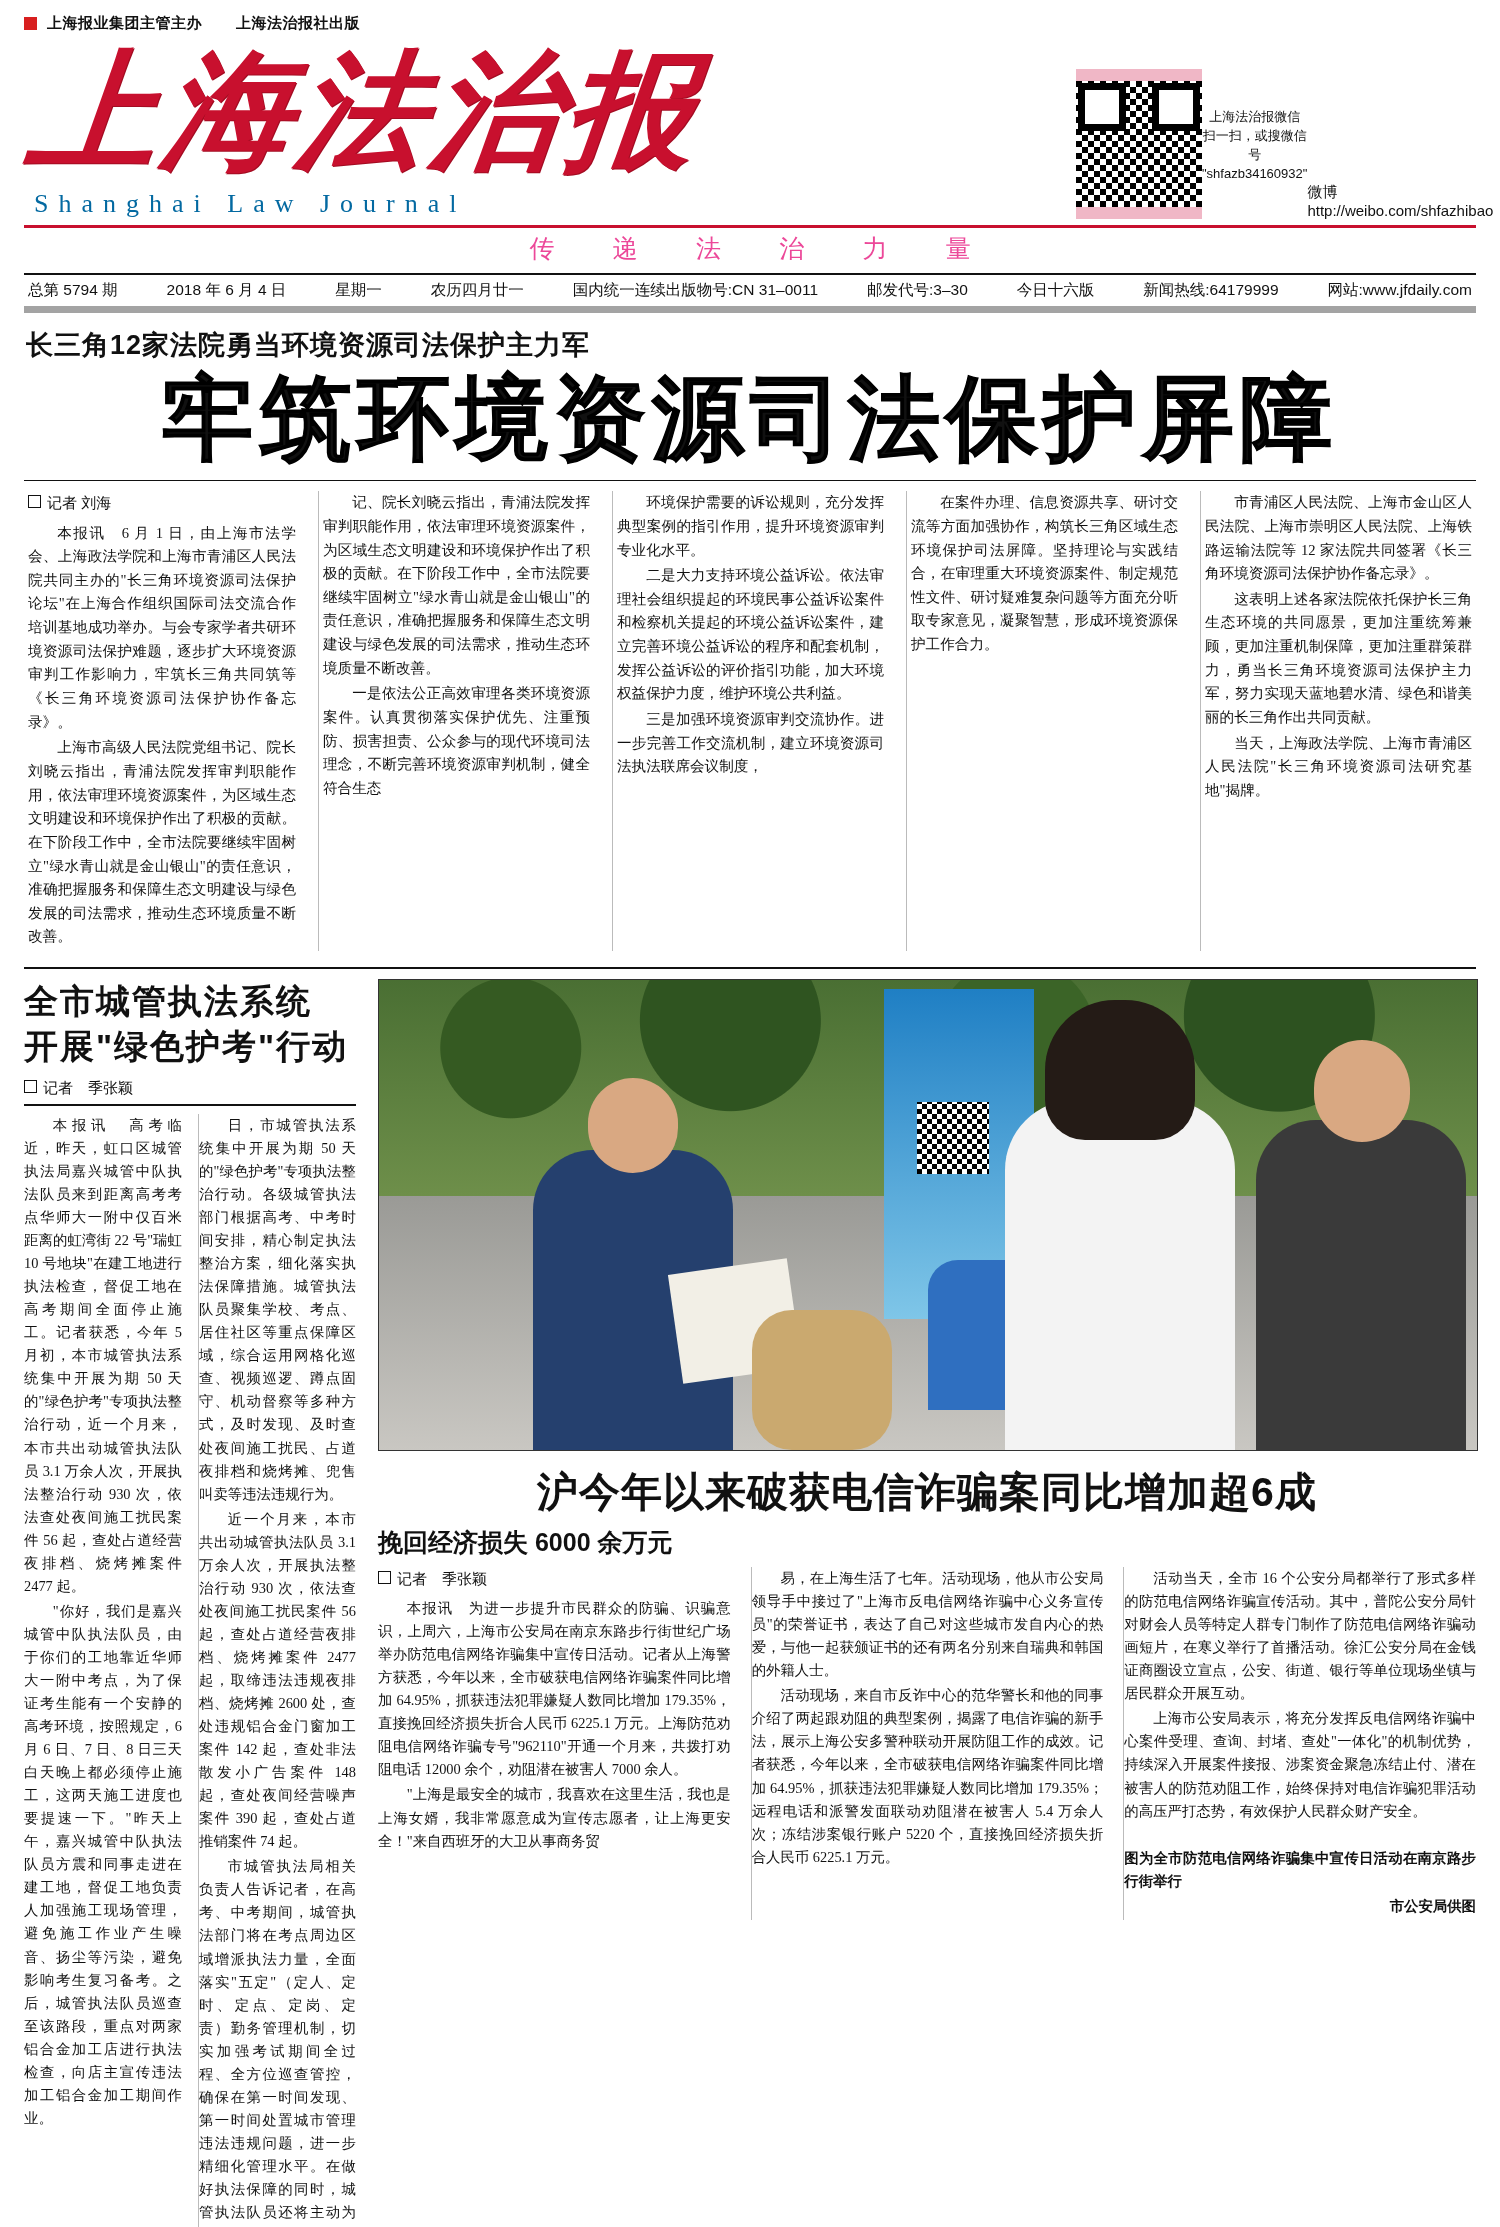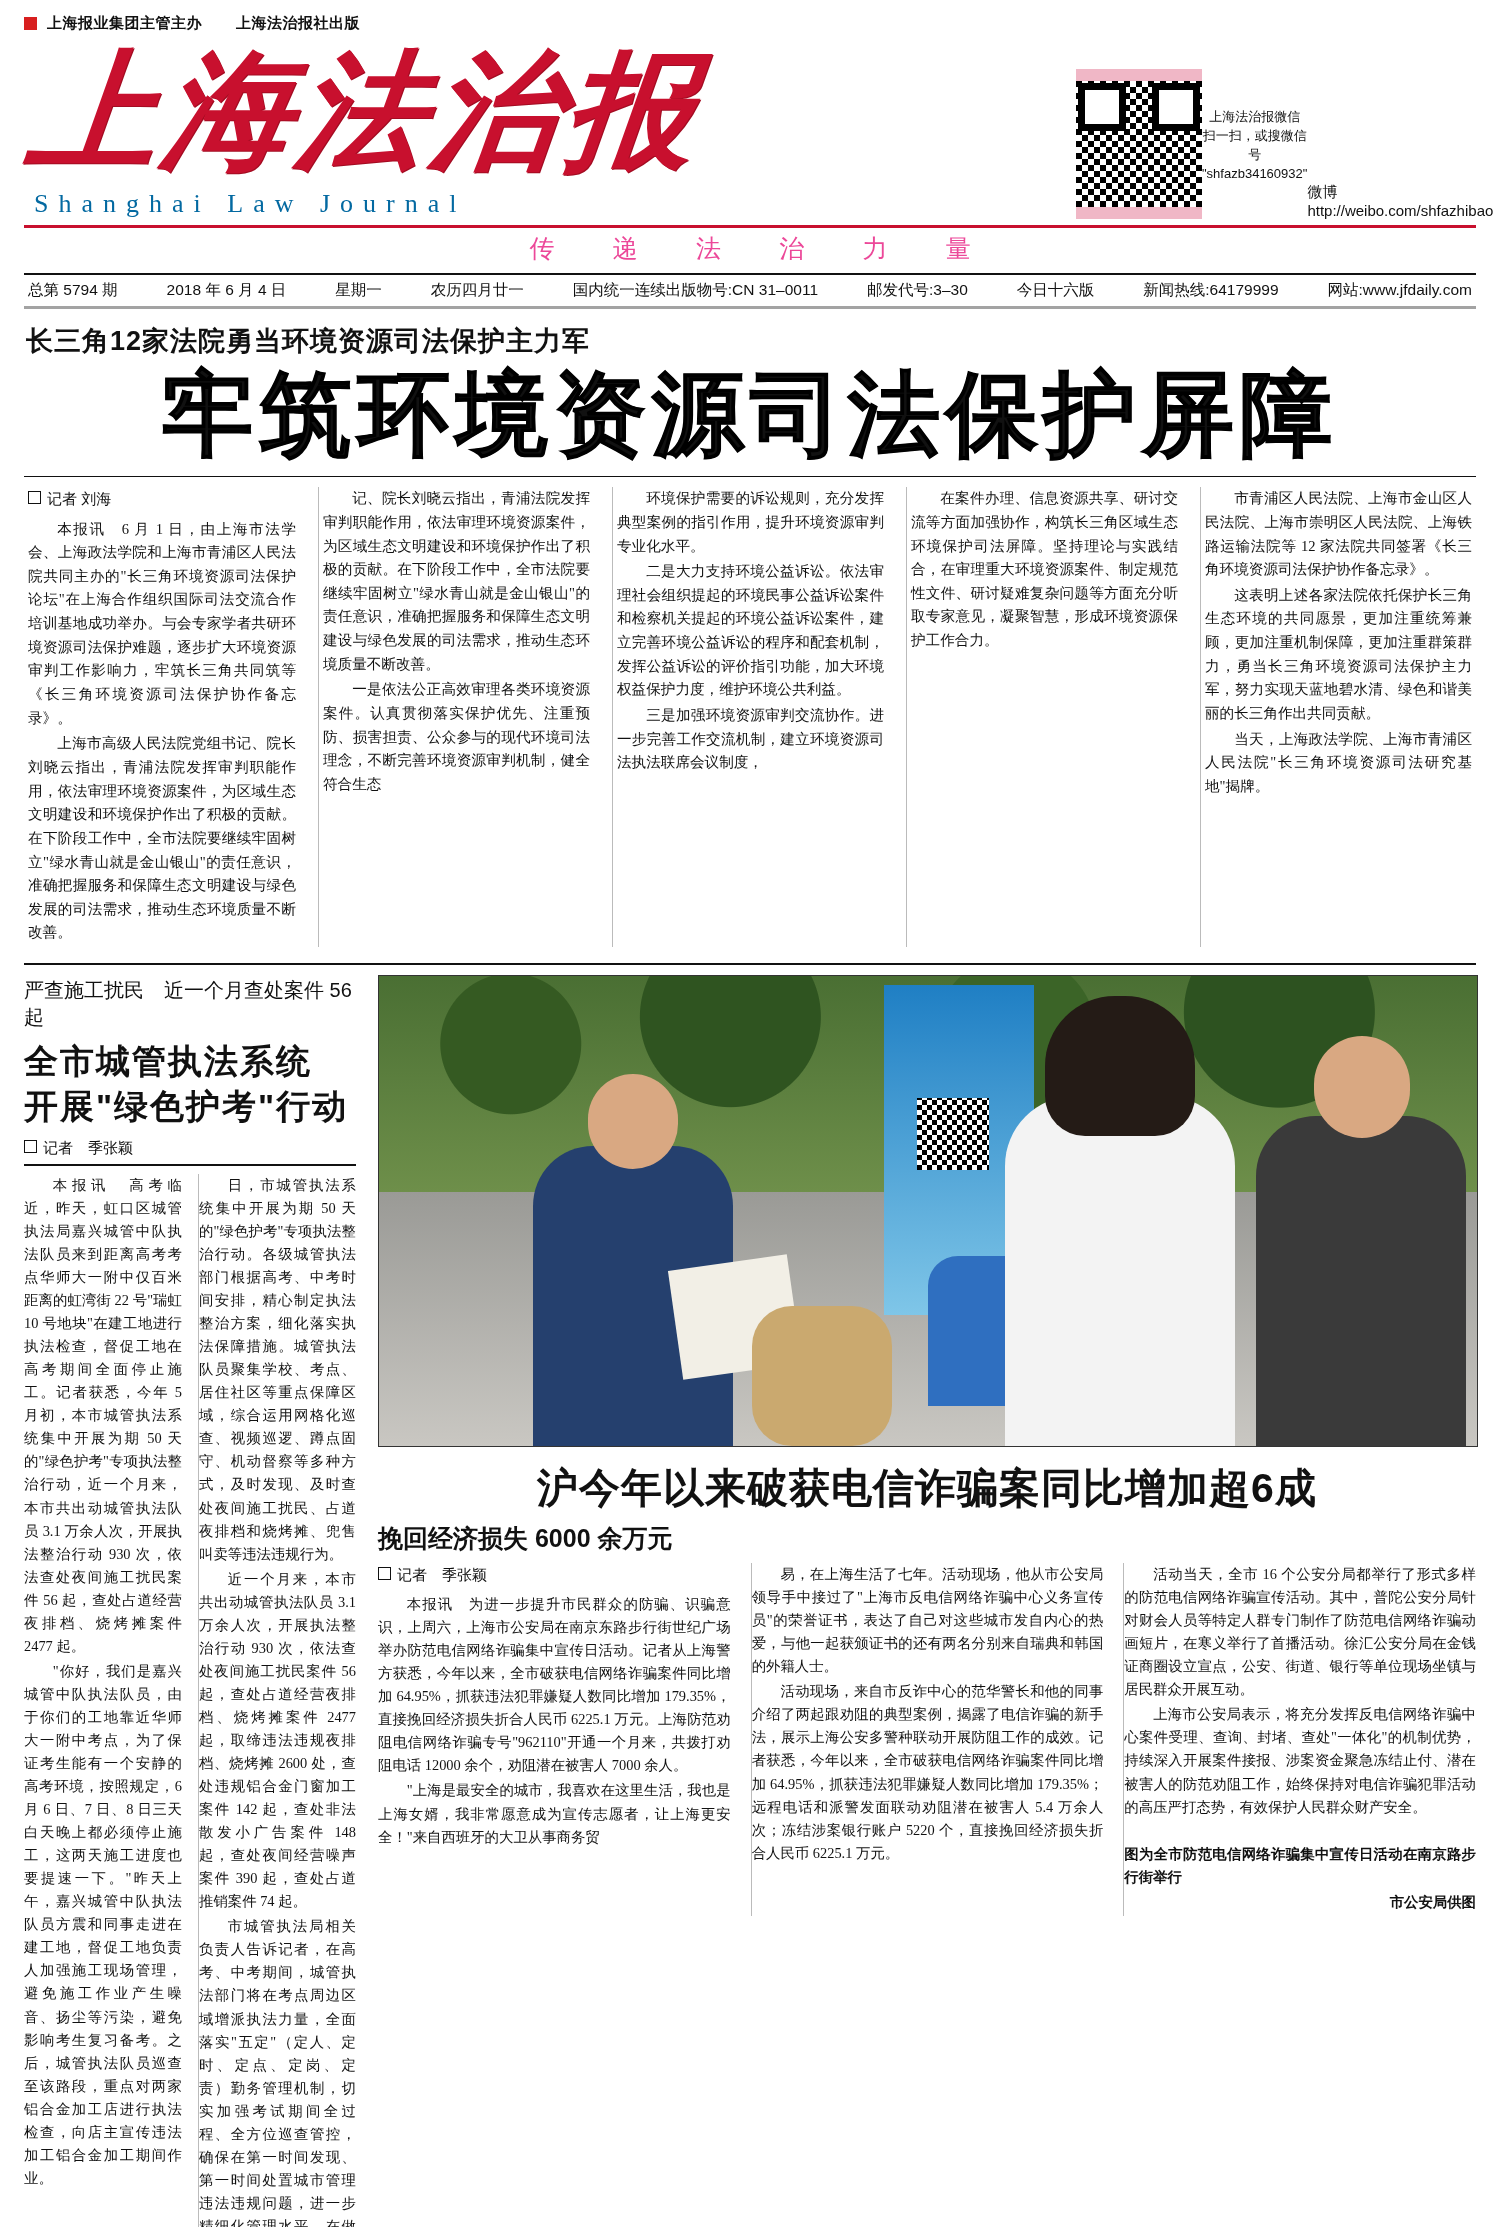--- a/index.html
+++ b/index.html
@@ -101,21 +101,21 @@
   .weibo-line{
     font-size:15px;
     margin-top:14px;
     font-family:"Liberation Sans","DejaVu Sans",sans-serif;
     align-self:flex-end;
   }
 
   
   .info-bar{
     border-top:2px solid #111;
-    border-bottom:3px solid #a3a3a3;
+    border-bottom:7px solid #a3a3a3;
     margin-top:8px;
     padding:5px 4px;
     display:flex;
     justify-content:space-between;
     font-size:15.5px;
     font-family:"Liberation Sans","DejaVu Sans",sans-serif;
     text-align:right;
   }
 
   
@@ -320,21 +320,20 @@
     <div class="col-divider">
       <p>市青浦区人民法院、上海市金山区人民法院、上海市崇明区人民法院、上海铁路运输法院等 12 家法院共同签署《长三角环境资源司法保护协作备忘录》。</p>
       <p>这表明上述各家法院依托保护长三角生态环境的共同愿景，更加注重统筹兼顾，更加注重机制保障，更加注重群策群力，勇当长三角环境资源司法保护主力军，努力实现天蓝地碧水清、绿色和谐美丽的长三角作出共同贡献。</p>
       <p>当天，上海政法学院、上海市青浦区人民法院"长三角环境资源司法研究基地"揭牌。</p>
     </div>
   </div>
 
   <div class="lower">
 
     <div>
-      <div class="sub-kicker">严查施工扰民　近一个月查处案件 56 起</div>
       <div class="left-headline">
         <div>全市城管执法系统</div>
         <div>开展"绿色护考"行动</div>
       </div>
       <div class="byline">
         <span class="box"></span><span>记者　季张颖</span>
       </div>
       <div class="rule-under"></div>
       <div class="left-two">
         <div>

